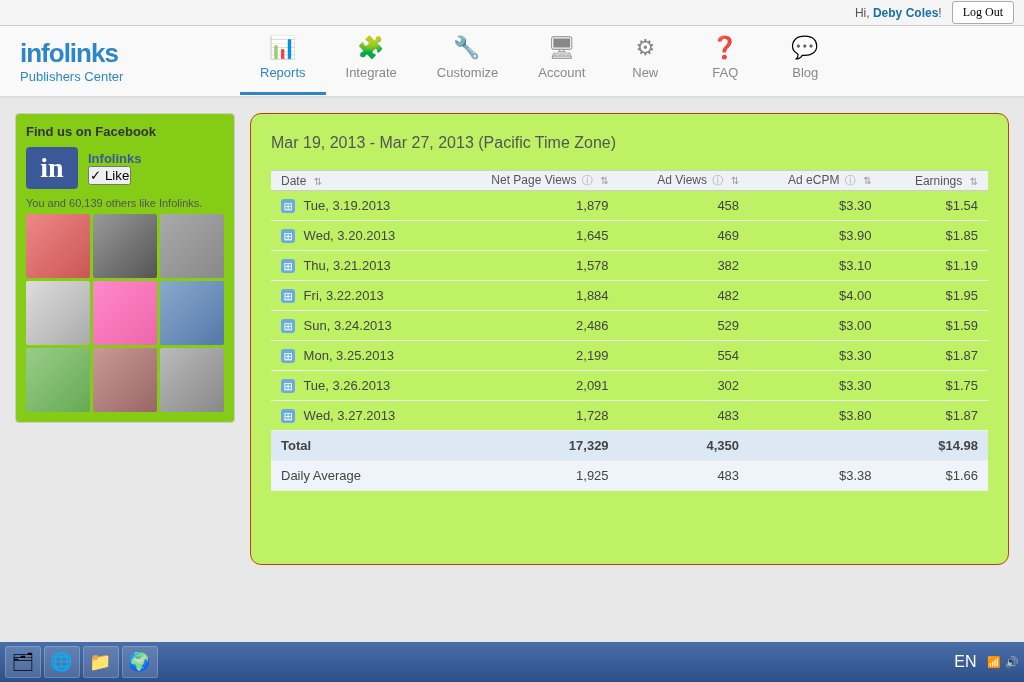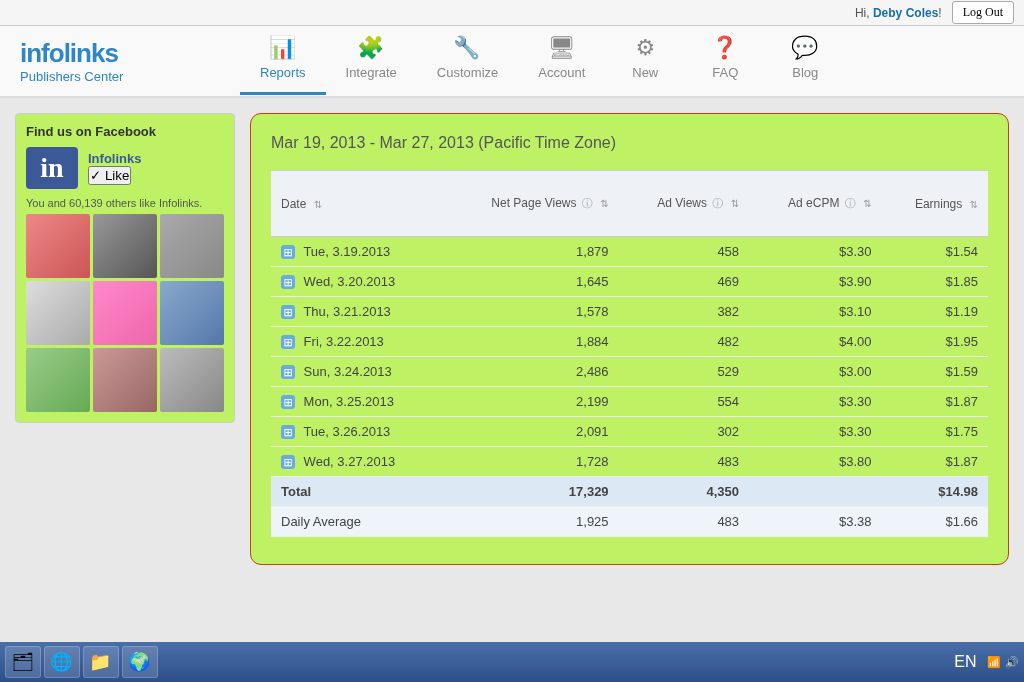--- a/index.html
+++ b/index.html
@@ -89,21 +89,21 @@
       height: calc(682px - 40px - 120px - 40px);
       overflow: hidden;
     }
 
     
     #sidebar {
       width: 220px;
       min-width: 220px;
     }
     #fb-widget {
-      background: #bef264;
+      background: #84cc16;
       border: 1px solid #ccc;
       border-radius: 4px;
       padding: 10px;
     }
     #fb-widget .fb-title {
       font-size: 13px;
       font-weight: bold;
       color: #333;
       margin-bottom: 8px;
     }
@@ -169,21 +169,21 @@
 
     
     #report-table {
       width: 100%;
       border-collapse: collapse;
     }
     #report-table thead tr {
       background: #eef2f6;
     }
     #report-table thead th {
-      padding: 25px 10px;
+      padding: 2px 10px;
       text-align: left;
       color: #555;
       font-weight: normal;
       font-size: 12px;
       border-bottom: 1px solid #ccc;
       border-top: 1px solid #ccc;
     }
     #report-table thead th.num { text-align: right; }
     #report-table tbody tr {
       border-bottom: 1px solid #eee;

